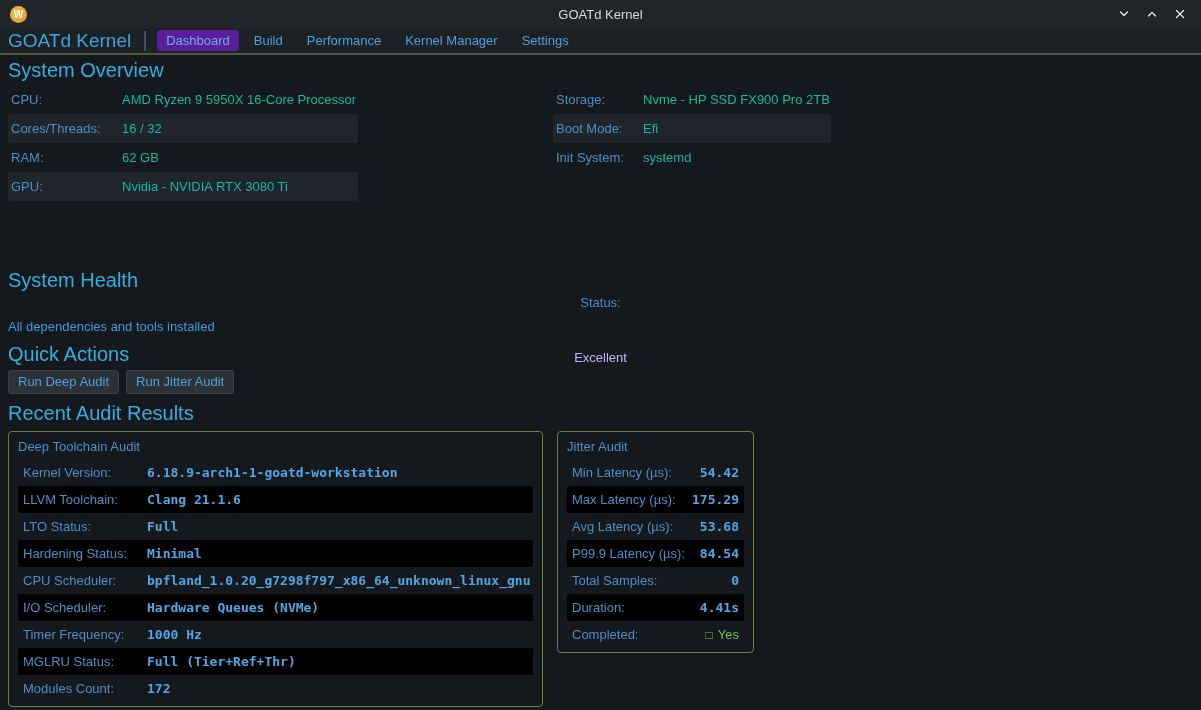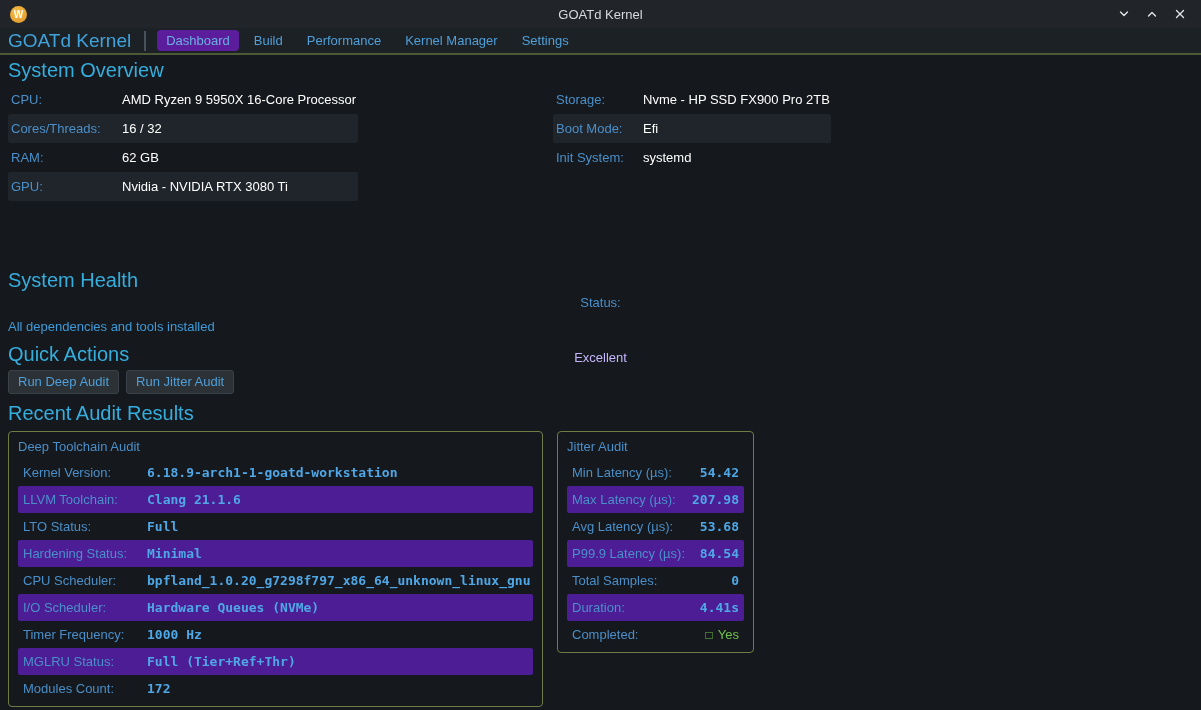--- a/index.html
+++ b/index.html
@@ -60,21 +60,21 @@
   .overview { display:flex; }
   .kv { display:flex; flex-direction:column; }
   .kv.w-left { width:545px; }
   .kv-row { display:flex; align-items:center; height:29px; padding-left:3px; border-radius:2px; }
   .kv-row.alt { background:#20252b; }
   .w-left .kv-row { width:350px; }
   .w-right .kv-row { width:278px; }
   .lbl { color:#4a8fc9; font-size:13px; }
   .w-left .lbl { flex:0 0 111px; }
   .w-right .lbl { flex:0 0 87px; }
-  .val { color:#ffffff; font-size:13px; white-space:nowrap; }
+  .val { color:#14b8a6; font-size:13px; white-space:nowrap; }
 
   
   .health { margin-top:66px; }
   .status-line { display:flex; align-items:center; height:21px; font-size:13px;flex-direction:column; }
   .status-line .lbl { flex:0 0 55px; }
   .status-good { color:#c4b5fd; font-size:13px; }
   .health-detail { height:21px; line-height:21px; color:#3d9bd9; font-size:13px; }
 
   
   .quick { margin-top:4px; }
@@ -86,21 +86,21 @@
   }
 
   
   .audits { margin-top:6px; }
   .panels { display:flex; gap:14px; align-items:flex-start; margin-top:5px; }
   .panel { border:1px solid #6f7c45; border-radius:4px; padding:3px 9px 4px; }
   .panel.deep { width:535px; }
   .panel.jitter { width:197px; }
   .panel-title { color:#4a8fc9; font-size:13px; height:24px; line-height:24px; }
   .arow { display:flex; align-items:center; height:27px; padding:0 5px; border-radius:2px; }
-  .arow.alt { background:#4c1d95; }
+  .arow.alt { background:#000000; }
   .deep .lbl { flex:0 0 124px; }
   .mval {
     font-family:"DejaVu Sans Mono", monospace; font-weight:bold;
     font-size:13px; color:#4fa7e6; white-space:nowrap;
   }
   .jitter .lbl { flex:1 1 auto; }
   .jitter .mval { margin-left:auto; }
   .jval-good { margin-left:auto; color:#6fc24a; font-size:13px; display:flex; align-items:center; gap:5px; }
   .cb { font-size:12px; line-height:1; }
 </style>
@@ -274,21 +274,21 @@
           <div class="panel-title">Jitter Audit</div>
           <div>
 
               <div class="arow">
                 <span class="lbl">Min Latency (µs):</span>
                 <span class="mval">54.42</span>
               </div>
 
               <div class="arow alt">
                 <span class="lbl">Max Latency (µs):</span>
-                <span class="mval">207.98</span>
+                <span class="mval">175.29</span>
               </div>
 
               <div class="arow">
                 <span class="lbl">Avg Latency (µs):</span>
                 <span class="mval">53.68</span>
               </div>
 
               <div class="arow alt">
                 <span class="lbl">P99.9 Latency (µs):</span>
                 <span class="mval">84.54</span>

